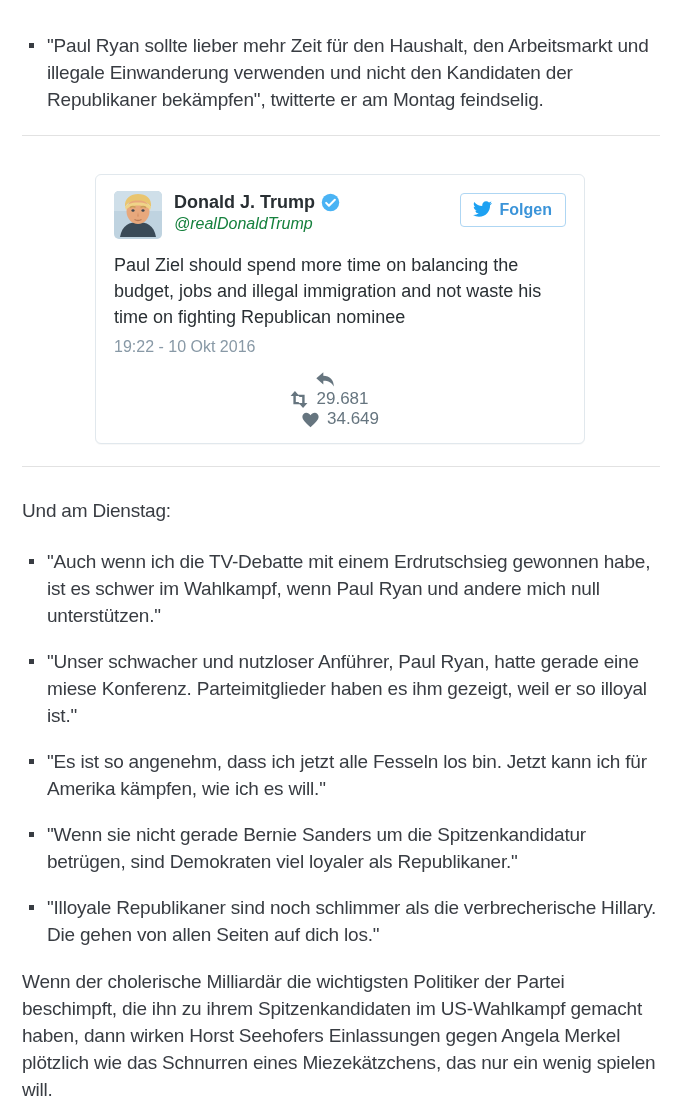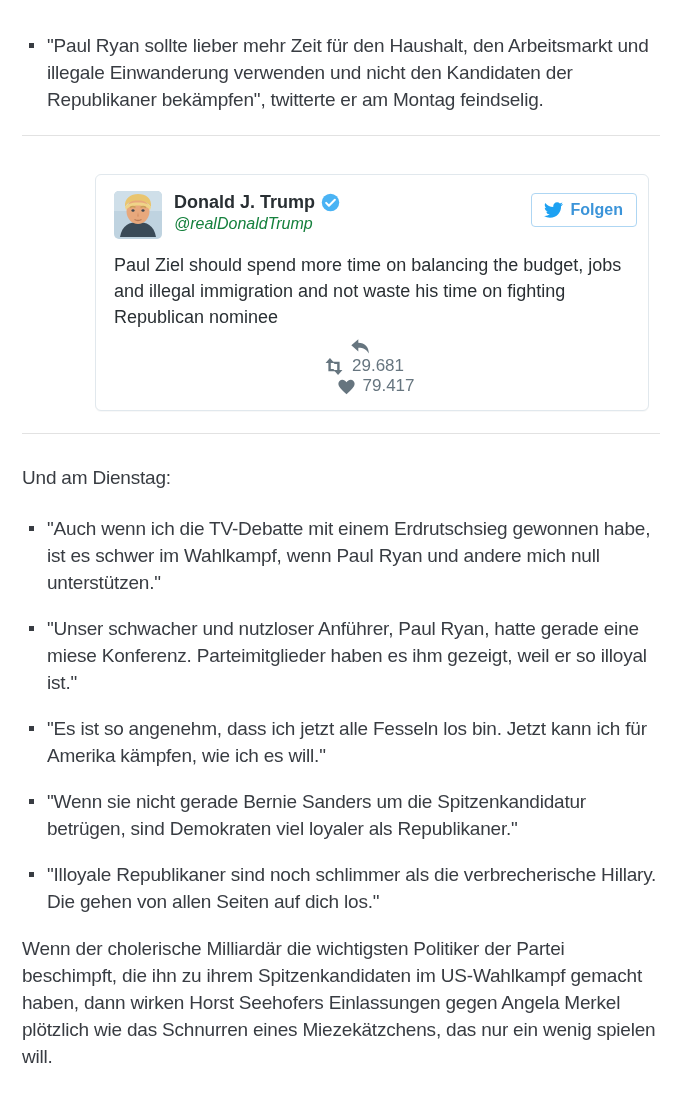--- a/index.html
+++ b/index.html
@@ -44,27 +44,27 @@
     height: 5px;
     background: #383c42;
   }
   hr.rule {
     border: 0;
     border-top: 1px solid #e2e2e2;
     margin: 22px 0 0 0;
   }
   
   .tweet-card {
-    width: 554px;
+    width: 490px;
     box-sizing: border-box;
     margin: 38px 0 0 73px;
     border: 1px solid #e1e8ed;
     border-radius: 6px;
     background: #ffffff;
-    padding: 16px 11px 14px 18px;
+    padding: 16px 18px 14px 18px;
     box-shadow: 0 1px 1px rgba(0,0,0,0.03);
   }
   .tweet-header { display: flex; align-items: flex-start; }
   .tweet-avatar {
     width: 48px; height: 48px;
     border-radius: 5px;
     overflow: hidden;
     flex: 0 0 48px;
     cursor: pointer;
   }
@@ -73,21 +73,21 @@
     display: flex; align-items: center; gap: 6px;
     font-size: 18px; font-weight: bold; color: #292f33;
     line-height: 22px; cursor: pointer;
   }
   .verified { width: 19px; height: 19px; flex: 0 0 19px; }
   .tweet-handle {
     font-size: 16px; color: #15803d; line-height: 21px;
     font-weight: normal; cursor: pointer; font-style: italic;
   }
   .follow-btn {
-    display: flex; align-items: center; gap: 8px;
+    display: flex; align-items: flex-start; gap: 8px;
     border: 1px solid #aed6f3;
     background: #ffffff;
     color: #3b94d9;
     font-family: "Liberation Sans", sans-serif;
     font-size: 16px; font-weight: bold;
     border-radius: 4px;
     padding: 7px 13px 7px 12px;
     margin-top: 2px;
     cursor: pointer;
   }
@@ -169,39 +169,40 @@
       <button class="follow-btn">
         <svg class="bird" viewBox="0 0 24 20">
           <path fill="#1da1f2" d="M23.95 2.57c-.88.39-1.83.65-2.82.77A4.93 4.93 0 0 0 23.29.62c-.95.56-2 .96-3.12 1.18A4.92 4.92 0 0 0 16.57.24c-2.72 0-4.92 2.2-4.92 4.92 0 .39.04.76.13 1.12A13.97 13.97 0 0 1 1.64 1.16a4.93 4.93 0 0 0-.67 2.48c0 1.71.87 3.21 2.19 4.1a4.9 4.9 0 0 1-2.23-.62v.06c0 2.39 1.7 4.38 3.95 4.83-.41.11-.85.17-1.3.17-.31 0-.62-.03-.92-.09a4.94 4.94 0 0 0 4.6 3.42 9.87 9.87 0 0 1-6.1 2.1c-.39 0-.78-.02-1.17-.07a13.9 13.9 0 0 0 7.56 2.21c9.05 0 14-7.5 14-13.99 0-.21 0-.42-.02-.63a10 10 0 0 0 2.46-2.55z"></path>
         </svg>
         <span>Folgen</span>
       </button>
     </div>
 
     <p class="tweet-text">Paul Ziel should spend more time on balancing the budget, jobs and illegal immigration and not waste his time on fighting Republican nominee</p>
 
+    <div class="tweet-timestamp">19:22 - 10 Okt 2016</div>
 
     <div class="tweet-actions">
       <span class="icon gap-reply">
         <svg width="21" height="18" viewBox="0 0 24 20">
           <path fill="#66757f" d="M9.5 1 L1.5 8 L9.5 15 V10.8 C15.5 10.8 19.2 13 21.5 17.5 C21.5 10 17 5.4 9.5 5.2 Z"></path>
         </svg>
       </span>
       <span class="group gap-group">
         <svg width="22" height="19" viewBox="0 0 24 22">
           <path fill="#66757f" d="M7.3 1.2 L2.2 6.9 H5.5 V16.5 H13.8 L11.3 13.8 H8.3 V6.9 H12.4 Z"></path>
           <path fill="#66757f" d="M16.7 20.8 L21.8 15.1 H18.5 V5.5 H10.2 L12.7 8.2 H15.7 V15.1 H11.6 Z"></path>
         </svg>
         <span class="count">29.681</span>
       </span>
       <span class="group">
         <svg width="19" height="17" viewBox="0 0 24 22">
           <path fill="#66757f" d="M12 21 C5.2 14.6 1.5 11.2 1.5 7.3 C1.5 4.4 3.8 2.2 6.6 2.2 C8.7 2.2 10.7 3.4 12 5.5 C13.3 3.4 15.3 2.2 17.4 2.2 C20.2 2.2 22.5 4.4 22.5 7.3 C22.5 11.2 18.8 14.6 12 21 Z"></path>
         </svg>
-        <span class="count">79.417</span>
+        <span class="count">34.649</span>
       </span>
     </div>
   </div>
 
   <hr class="rule rule-2">
 
   <p class="body-text tuesday-intro">Und am Dienstag:</p>
 
   <ul class="quote-list list-2">
     <li>"Auch wenn ich die TV-Debatte mit einem Erdrutschsieg gewonnen habe, ist es schwer im Wahlkampf, wenn Paul Ryan und andere mich null unterstützen."</li>

